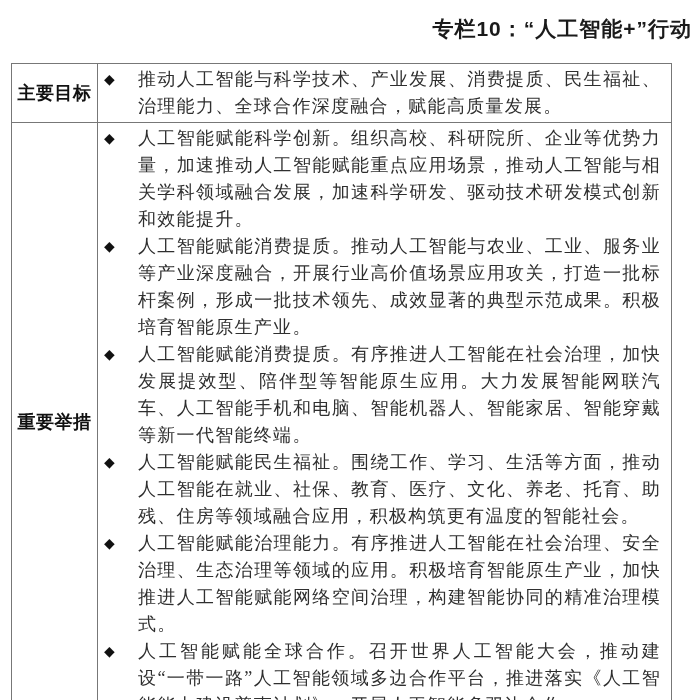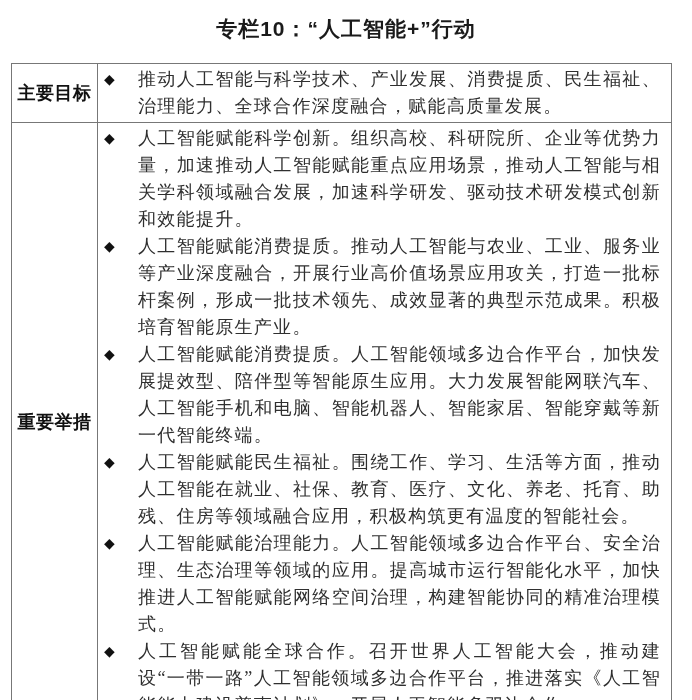--- a/index.html
+++ b/index.html
@@ -4,21 +4,21 @@
 <style>
   * { margin: 0; padding: 0; box-sizing: border-box; }
   html, body {
     width: 692px;
     background: #ffffff;
     font-family: "Liberation Serif", serif;
   }
   body { height: 700px; overflow: hidden; }
   .page { width: 692px; padding-top: 14px; }
   .doc-title {
-    text-align: center;
+    text-align: right;
     font-family: "Liberation Sans", sans-serif;
     font-weight: bold;
     font-size: 21px;
     line-height: 30px;
     color: #1a1a1a;
     letter-spacing: 1px;
   }
   table.panel {
     border-collapse: collapse;
     table-layout: fixed;
@@ -89,29 +89,29 @@
             <div class="item">
     <span class="bullet">◆</span>
     <span class="item-text">人工智能赋能科学创新。组织高校、科研院所、企业等优势力量，加速推动人工智能赋能重点应用场景，推动人工智能与相关学科领域融合发展，加速科学研发、驱动技术研发模式创新和效能提升。</span>
   </div>
             <div class="item">
     <span class="bullet">◆</span>
     <span class="item-text">人工智能赋能消费提质。推动人工智能与农业、工业、服务业等产业深度融合，开展行业高价值场景应用攻关，打造一批标杆案例，形成一批技术领先、成效显著的典型示范成果。积极培育智能原生产业。</span>
   </div>
             <div class="item">
     <span class="bullet">◆</span>
-    <span class="item-text">人工智能赋能消费提质。人工智能领域多边合作平台，加快发展提效型、陪伴型等智能原生应用。大力发展智能网联汽车、人工智能手机和电脑、智能机器人、智能家居、智能穿戴等新一代智能终端。</span>
+    <span class="item-text">人工智能赋能消费提质。有序推进人工智能在社会治理，加快发展提效型、陪伴型等智能原生应用。大力发展智能网联汽车、人工智能手机和电脑、智能机器人、智能家居、智能穿戴等新一代智能终端。</span>
   </div>
             <div class="item">
     <span class="bullet">◆</span>
     <span class="item-text">人工智能赋能民生福祉。围绕工作、学习、生活等方面，推动人工智能在就业、社保、教育、医疗、文化、养老、托育、助残、住房等领域融合应用，积极构筑更有温度的智能社会。</span>
   </div>
             <div class="item">
     <span class="bullet">◆</span>
-    <span class="item-text">人工智能赋能治理能力。人工智能领域多边合作平台、安全治理、生态治理等领域的应用。提高城市运行智能化水平，加快推进人工智能赋能网络空间治理，构建智能协同的精准治理模式。</span>
+    <span class="item-text">人工智能赋能治理能力。有序推进人工智能在社会治理、安全治理、生态治理等领域的应用。积极培育智能原生产业，加快推进人工智能赋能网络空间治理，构建智能协同的精准治理模式。</span>
   </div>
             <div class="item">
     <span class="bullet">◆</span>
     <span class="item-text">人工智能赋能全球合作。召开世界人工智能大会，推动建设“一带一路”人工智能领域多边合作平台，推进落实《人工智能能力建设普惠计划》，开展人工智能多双边合作。</span>
   </div>
           </td>
   </tr>
       </tbody>
   </table>
 </div>

